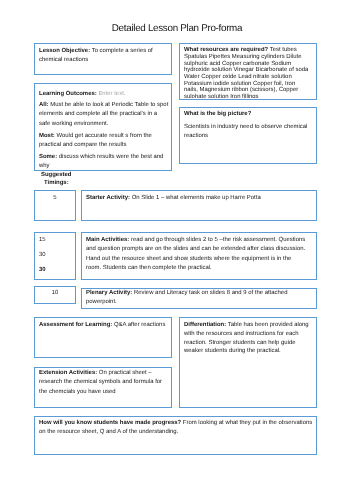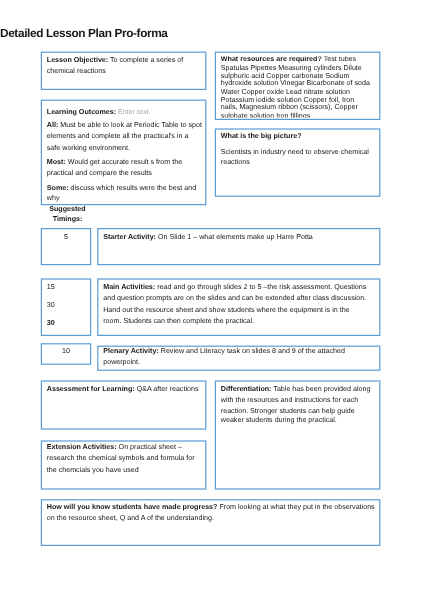--- a/index.html
+++ b/index.html
@@ -1,22 +1,22 @@
 <!DOCTYPE html>
 <html><head>
 <meta charset="utf-8">
 <style>
   html,body{margin:0;padding:0;background:#fff;}
   body{width:354px;height:500px;font-family:"Liberation Sans",sans-serif;
     -webkit-font-smoothing:antialiased;text-rendering:geometricPrecision;}
   .page{position:relative;width:354px;height:500px;overflow:hidden;background:#fff;}
 
   .title{
-    position:absolute;left:0;top:24px;width:354px;
-    font-weight:bold;font-size:9.85px;letter-spacing:-0.031em;line-height:9.85px;color:#161616;
+    position:absolute;left:0;top:24px;width:354px;text-align:center;
+    font-weight:normal;font-size:9.85px;letter-spacing:-0.031em;line-height:9.85px;color:#161616;
   }
 
   .box{
     position:absolute;box-sizing:border-box;
     border:1px solid #5B9BD5;background:#fff;overflow:hidden;
   }
 
   .txt{
     position:absolute;margin:0;padding:0;
     font-size:5.95px;color:#181818;

